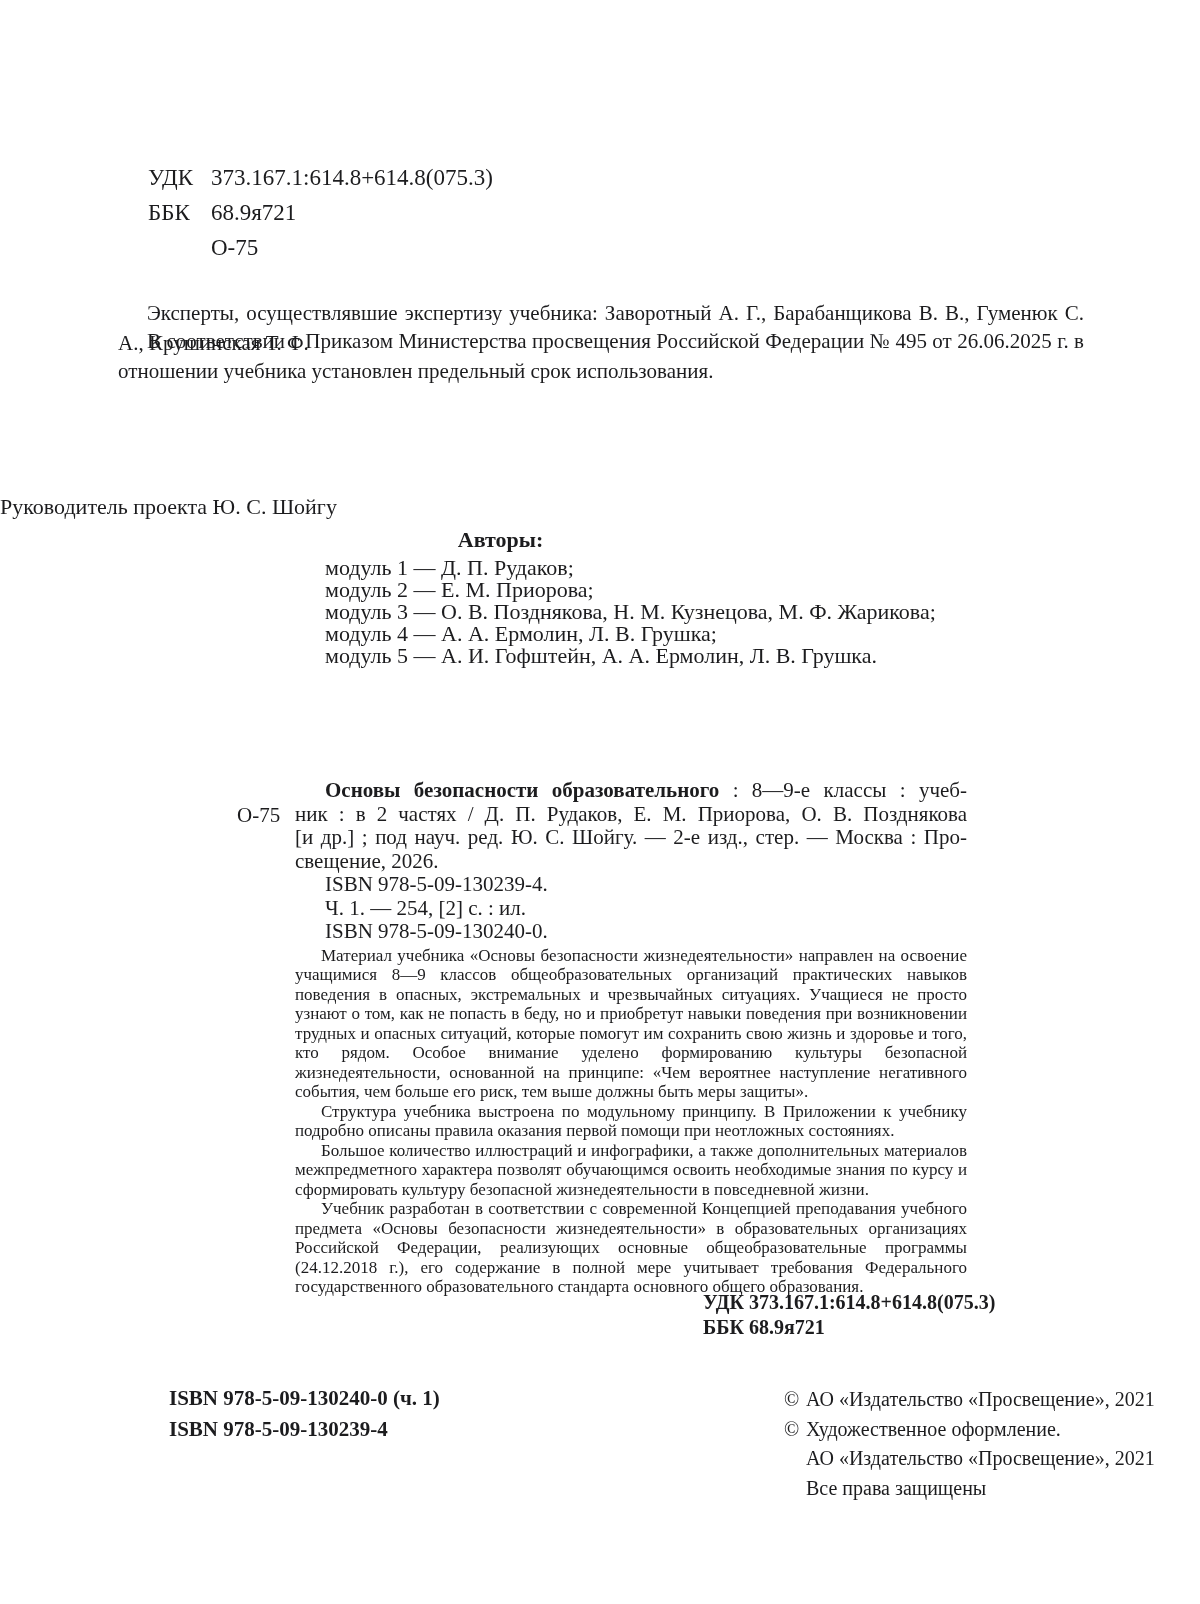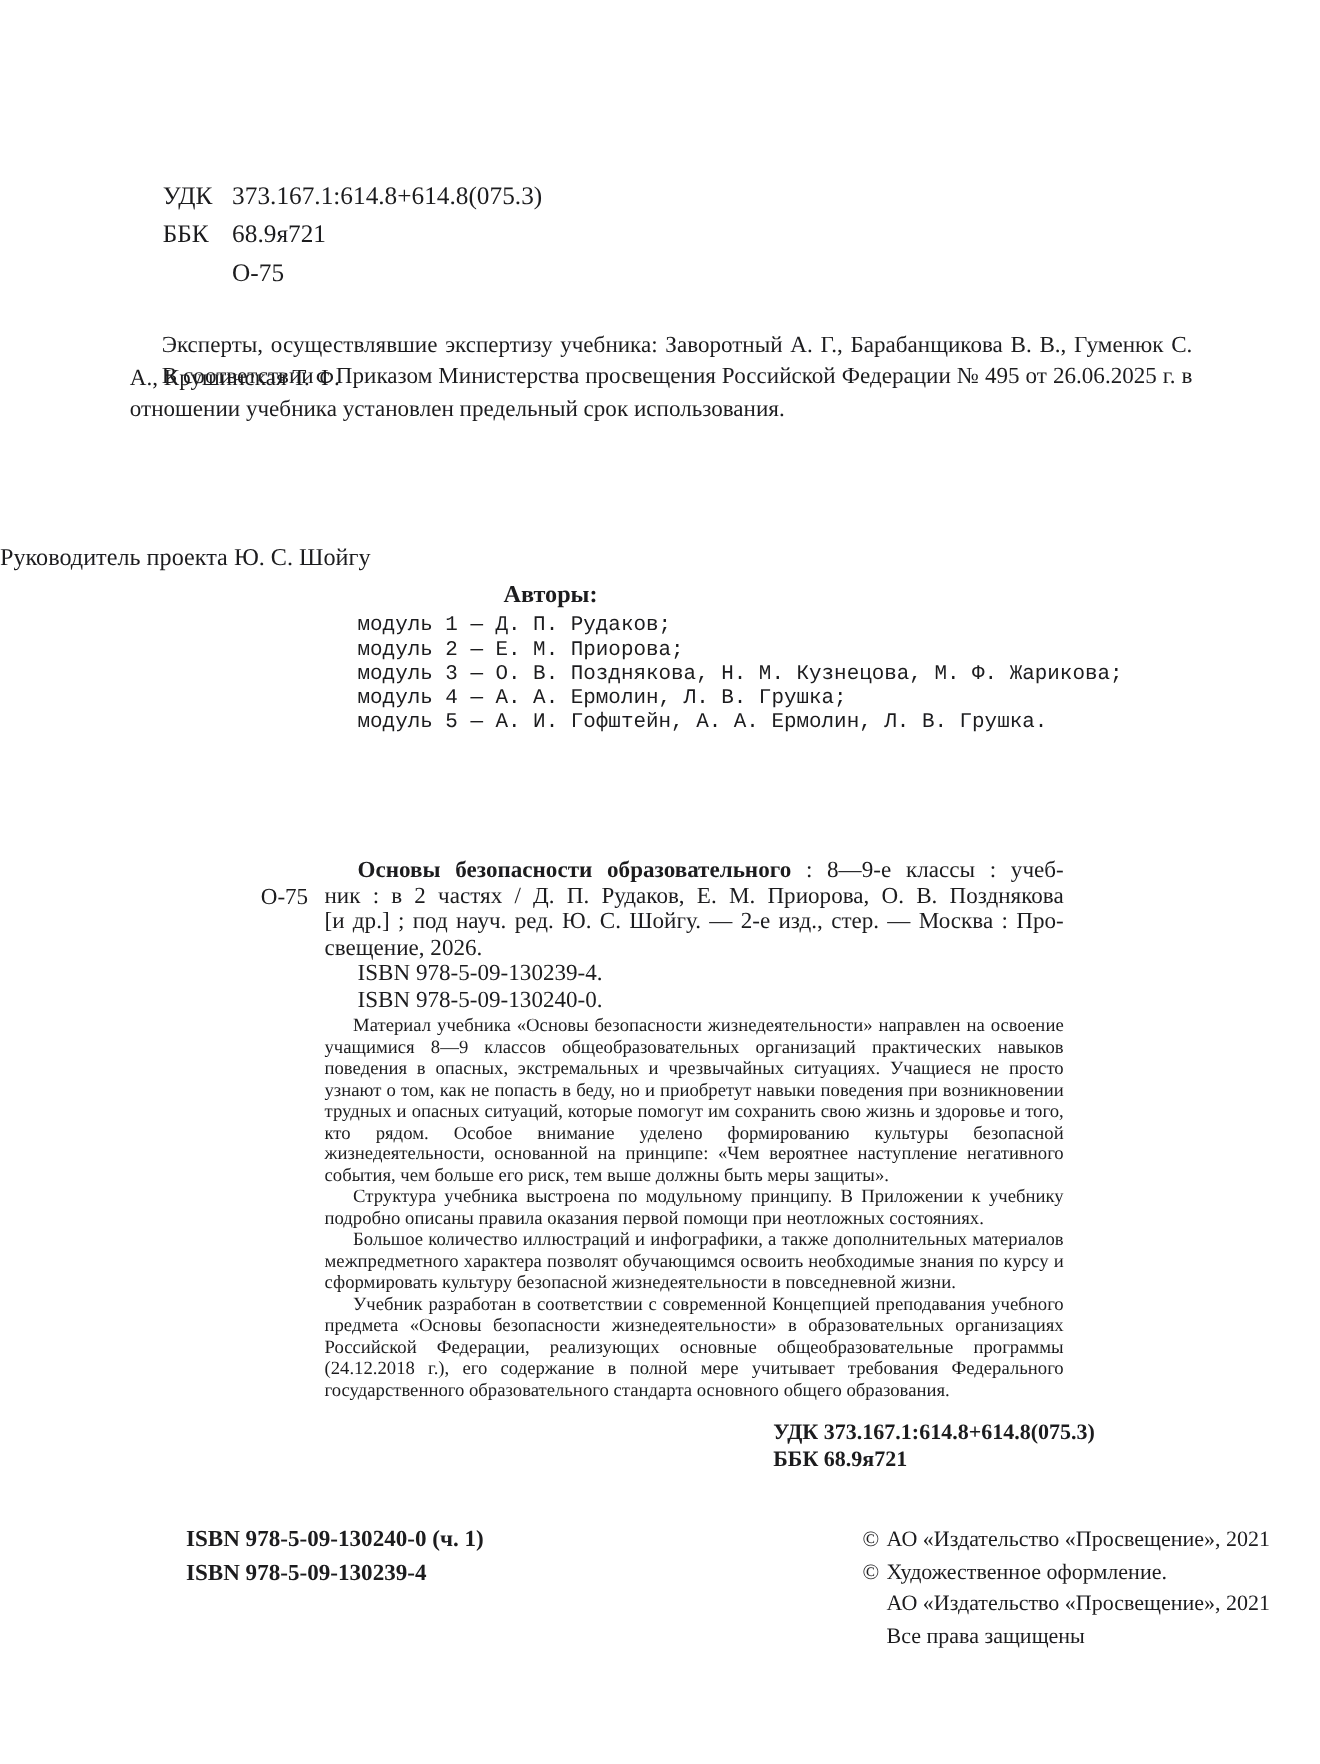--- a/index.html
+++ b/index.html
@@ -19,21 +19,21 @@
   #udk-top .lbl{width:63px;flex:0 0 63px;}
 
   
   .par{left:118px;width:966px;font-size:21px;line-height:30px;text-align:justify;text-indent:29px;}
   #experts-par{top:258px;margin-top:40px;}
   #order-par{top:326px;}
 
   
   #lead-line{left:0;top:494px;width:1200px;font-size:22px;}
   #authors-heading{left:0;top:527px;width:1001px;text-align:center;font-size:22px;font-weight:bold;}
-  #authors-list{left:325px;top:557px;font-size:19px;line-height:22px;font-family:Liberation Mono, monospace;}
+  #authors-list{left:325px;top:557px;font-size:22px;line-height:22px;}
 
   
   #card-code{left:237px;top:803px;font-size:21px;}
   #catalog-card{left:295px;top:779px;width:672px;font-size:21px;line-height:23.5px;}
   .card-line{text-align:justify;}
   .card-line.j{text-align-last:justify;}
   .card-line.ind{text-indent:30px;}
   #annotation{margin-top:2px;font-size:17px;line-height:19.5px;text-align:justify;}
   #annotation p{margin:0;text-indent:26px;}
 
@@ -82,20 +82,21 @@
 </div>
 
 <div class="abs" id="card-code">О-75</div>
 
 <div class="abs" id="catalog-card">
   <div class="card-line j ind"><b>Основы безопасности образовательного</b><span> : 8—9-е классы : учеб-</span></div>
   <div class="card-line j">ник : в 2 частях / Д. П. Рудаков, Е. М. Приорова, О. В. Позднякова</div>
   <div class="card-line j">[и др.] ; под науч. ред. Ю. С. Шойгу. — 2-е изд., стер. — Москва : Про-</div>
   <div class="card-line">свещение, 2026.</div>
   <div class="card-line ind">ISBN 978-5-09-130239-4.</div>
+  <div class="card-line ind">Ч. 1. — 254, [2] с. : ил.</div>
   <div class="card-line ind">ISBN 978-5-09-130240-0.</div>
 
   <div id="annotation">
     <p>Материал учебника «Основы безопасности жизнедеятельности» направлен на освоение учащимися 8—9 классов общеобразовательных организаций практических навыков поведения в опасных, экстремальных и чрезвычайных ситуациях. Учащиеся не просто узнают о том, как не попасть в беду, но и приобретут навыки поведения при возникновении трудных и опасных ситуаций, которые помогут им сохранить свою жизнь и здоровье и того, кто рядом. Особое внимание уделено формированию культуры безопасной жизнедеятельности, основанной на принципе: «Чем вероятнее наступление негативного события, чем больше его риск, тем выше должны быть меры защиты».</p>
     <p>Структура учебника выстроена по модульному принципу. В Приложении к учебнику подробно описаны правила оказания первой помощи при неотложных состояниях.</p>
     <p>Большое количество иллюстраций и инфографики, а также дополнительных материалов межпредметного характера позволят обучающимся освоить необходимые знания по курсу и сформировать культуру безопасной жизнедеятельности в повседневной жизни.</p>
     <p>Учебник разработан в соответствии с современной Концепцией преподавания учебного предмета «Основы безопасности жизнедеятельности» в образовательных организациях Российской Федерации, реализующих основные общеобразовательные программы (24.12.2018 г.), его содержание в полной мере учитывает требования Федерального государственного образовательного стандарта основного общего образования.</p>
   </div>
 </div>
 

